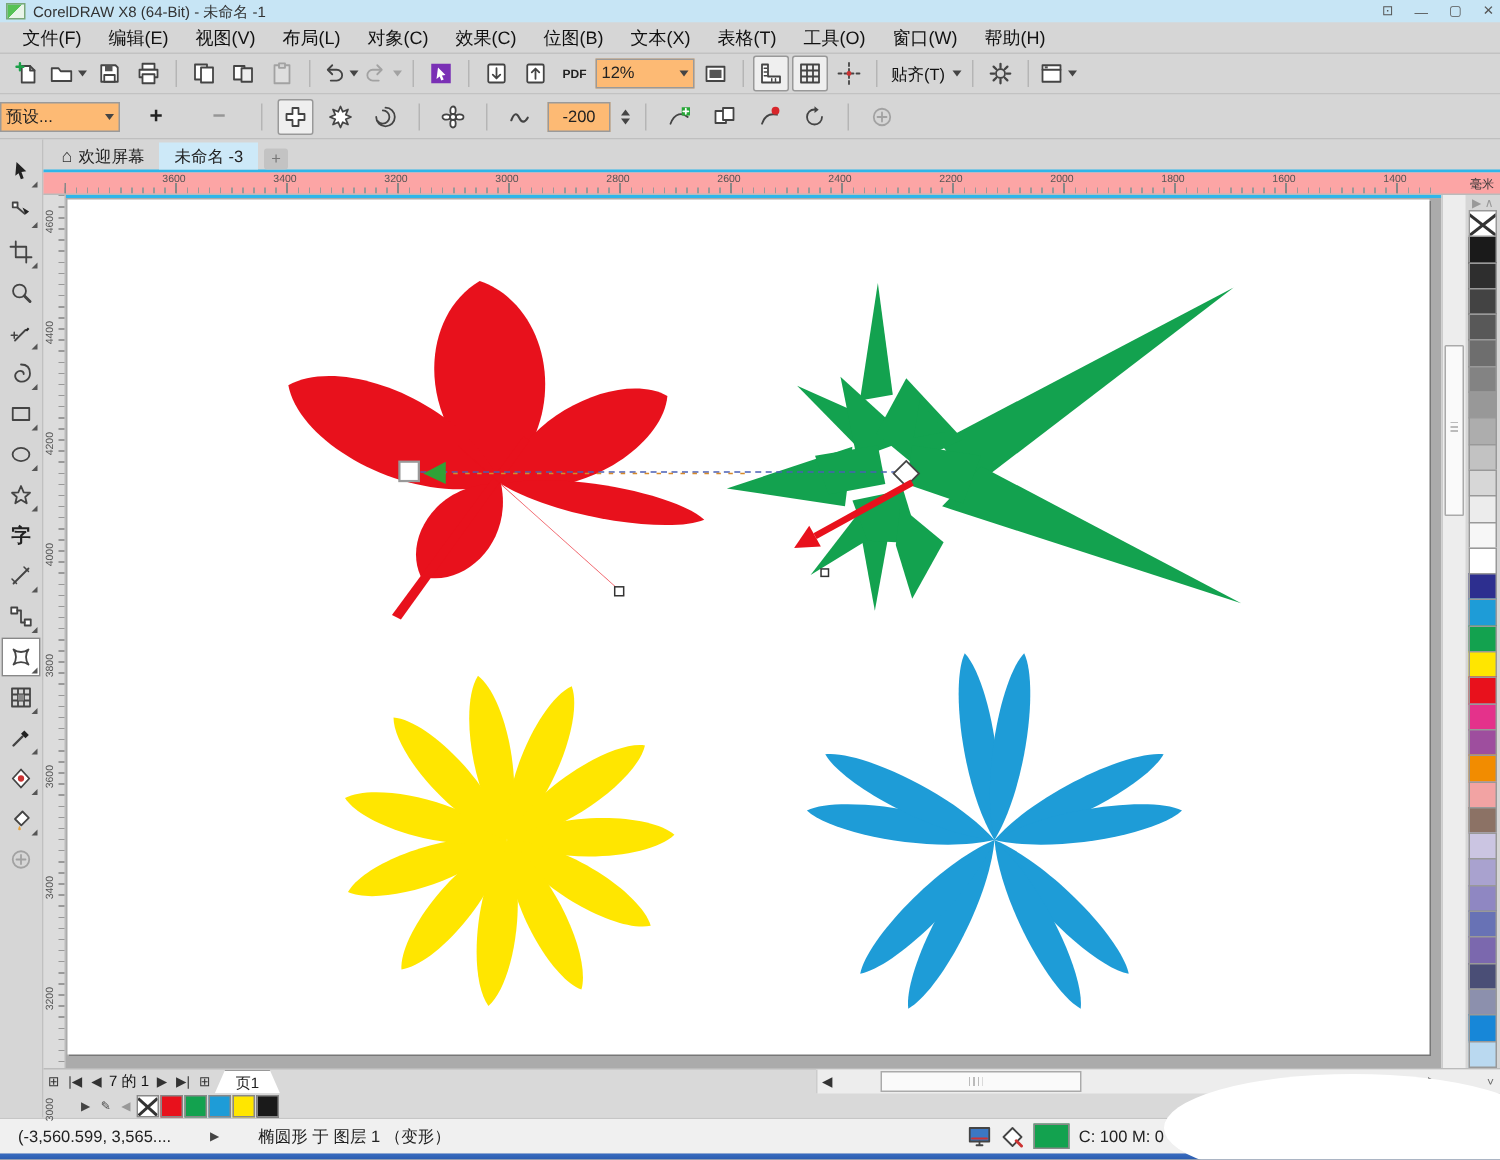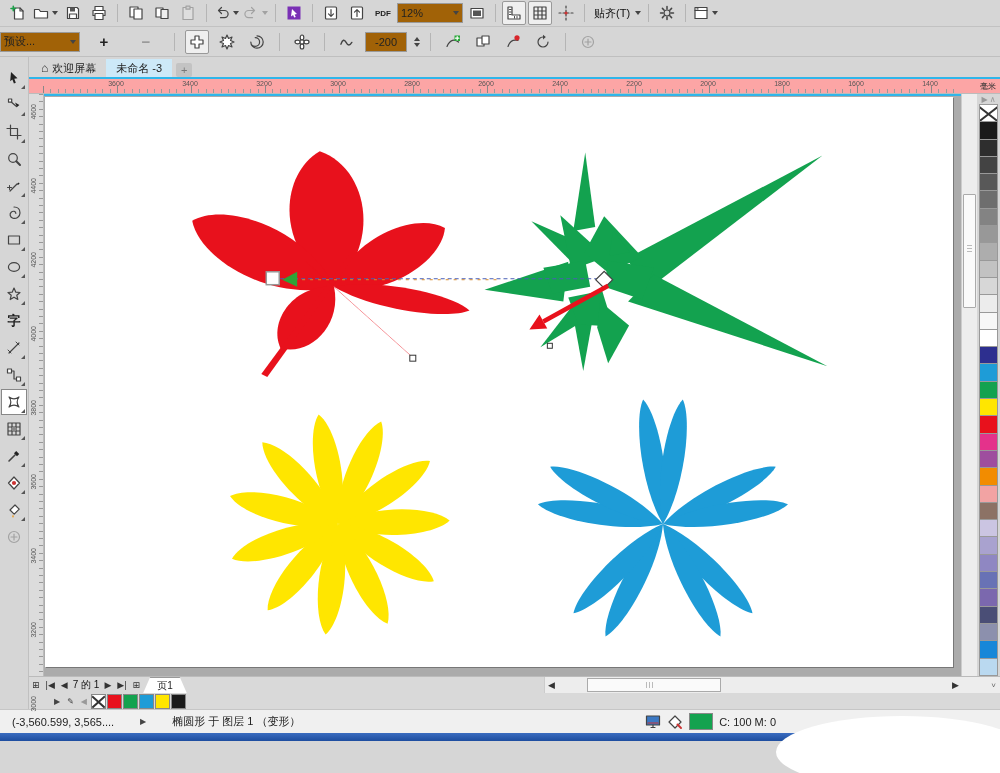--- a/index.html
+++ b/index.html
@@ -15,21 +15,21 @@
   #menubar{height:20px;background:#D6D6D6;border-bottom:1px solid #c2c2c2;display:flex;align-items:center;padding-left:6px;}
   .menu-item{padding:2px 9px;font-size:12px;color:#111;}
   
   #stdbar{height:26px;background:#D6D6D6;border-bottom:1px solid #c2c2c2;display:flex;align-items:center;padding-left:6px;gap:2px;text-align:center;}
   #propbar{height:29px;background:#D6D6D6;border-bottom:1px solid #bfbfbf;display:flex;align-items:center;padding-left:0;gap:6px;}
   .tbtn{display:flex;align-items:center;justify-content:center;min-width:22px;height:22px;border:1px solid transparent;border-radius:2px;}
   .tbtn.pressed{background:#EFEFEF;border-color:#999;}
   .tbtn.gray{opacity:.35;}
   .tsep{width:1px;height:18px;background:#b5b5b5;margin:0 4px;}
   .caret{width:0;height:0;border-left:3.5px solid transparent;border-right:3.5px solid transparent;border-top:4px solid #444;margin-left:3px;}
-  .selbox{display:flex;align-items:center;background:#a16207;border:1px solid #9a9a9a;height:18px;padding:0 3px;font-size:11px;}
+  .selbox{display:flex;align-items:center;background:#fdba74;border:1px solid #9a9a9a;height:18px;padding:0 3px;font-size:11px;}
   .selbox .caret{margin-left:auto;}
   #zoomsel{width:58px;}
   #presetsel{width:72px;}
   .txtbtn{font-size:15px;font-weight:bold;padding:0 6px;color:#222;}
   #ampbox{width:34px;justify-content:center;}
   .spinner{display:flex;flex-direction:column;gap:2px;margin-left:1px;}
   .spinner i{width:0;height:0;border-left:3px solid transparent;border-right:3px solid transparent;}
   .spinner .up{border-bottom:4px solid #444;}
   .spinner .dn{border-top:4px solid #444;}
   .lbl{font-size:11px;color:#111;padding:0 2px;}
@@ -102,21 +102,45 @@
   #fillswatch{width:22px;height:15px;border:1px solid #888;}
   #taskbar{height:8px;background:linear-gradient(#3a6cc0,#1d4d9f);}
   #blob{position:absolute;left:776px;top:716px;width:252px;height:72px;background:#fff;border-radius:50%;z-index:50;}
   .ic svg{display:block;}
 </style>
 </head>
 <body>
 
 <div id="app">
 
-
+  <div id="titlebar">
+    <span class="applogo"></span>
+    <span>CorelDRAW X8 (64-Bit) - 未命名 -1</span>
+    <span class="wbtns">
+      <span>⊡</span>
+      <span>—</span>
+      <span>▢</span>
+      <span>✕</span>
+    </span>
+  </div>
+
+  <div id="menubar">
+      <span class="menu-item">文件(F)</span>
+      <span class="menu-item">编辑(E)</span>
+      <span class="menu-item">视图(V)</span>
+      <span class="menu-item">布局(L)</span>
+      <span class="menu-item">对象(C)</span>
+      <span class="menu-item">效果(C)</span>
+      <span class="menu-item">位图(B)</span>
+      <span class="menu-item">文本(X)</span>
+      <span class="menu-item">表格(T)</span>
+      <span class="menu-item">工具(O)</span>
+      <span class="menu-item">窗口(W)</span>
+      <span class="menu-item">帮助(H)</span>
+    </div>
   <div id="stdbar">
       <div class="tbtn">
         <span class="ic">
           <svg width="16" height="16" viewBox="0 0 16 16" fill="none" stroke="#444" stroke-width="1.2" stroke-linejoin="round" stroke-linecap="round">
             <path d="M4.5 3 H10 L13 6 V14 H4.5 Z" fill="#fff"></path>
             <path d="M10 3 V6 H13"></path>
             <path d="M1 3.5 h4.6 M3.3 1.2 v4.6" stroke="#1CA049" stroke-width="1.6"></path>
           </svg>
         </span>
       </div>

